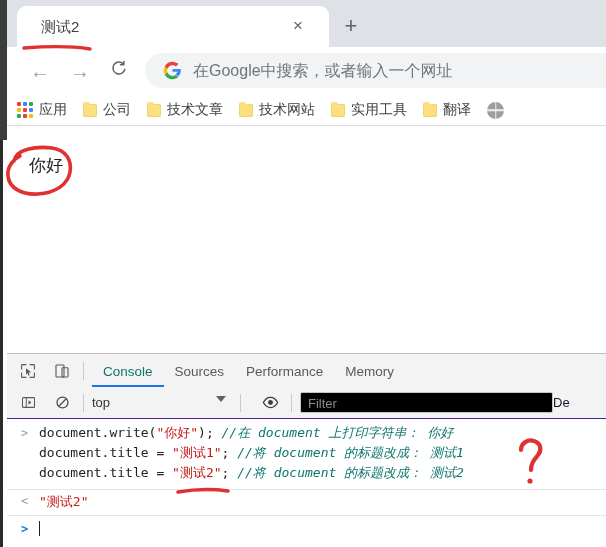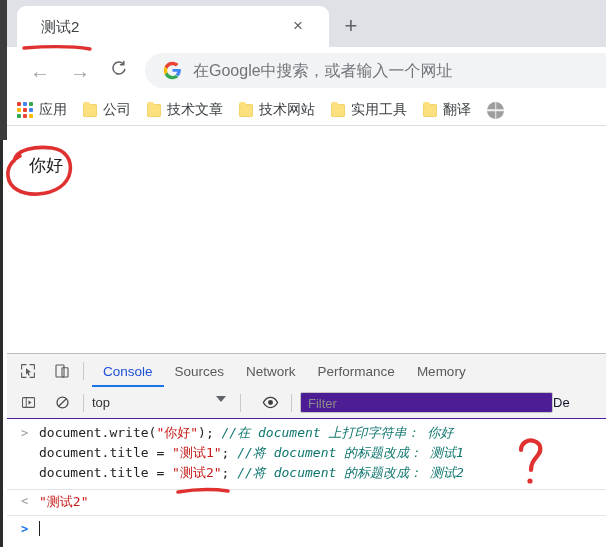--- a/index.html
+++ b/index.html
@@ -241,21 +241,21 @@
     font-size: 13.5px;
     color: #5a5a5a;
     padding: 0 11px;
     height: 32px;
     line-height: 33px;
     cursor: pointer;
     white-space: nowrap;
     flex: 0 0 auto;
   }
   .dt-tab.active {
-    color: #1d4ed8;
+    color: #0f766e;
     box-shadow: inset 0 -2px 0 #1a73e8;
   }
 
   #dt-consolebar {
     position: absolute;
     left: 0; top: 33px; right: 0; height: 31px;
     background: #f3f3f3;
     border-bottom: 1px solid #4c1d95;
     display: flex;
     align-items: center;
@@ -276,21 +276,21 @@
     right: 6px; top: 4px;
     width: 0; height: 0;
     border-left: 5px solid transparent;
     border-right: 5px solid transparent;
     border-top: 6px solid #5f6368;
   }
   #filter-input {
     flex: 0 0 auto;
     width: 253px;
     height: 21px;
-    background: #4c1d95;
+    background: #000000;
     border: 1px solid #c5c5c5;
     border-radius: 2px;
     font-size: 13px;
     color: #8a8a8a;
     padding: 0 0 0 7px;
     line-height: 21px;
     box-sizing: border-box;
     overflow: hidden;
     white-space: nowrap;
   }
@@ -466,21 +466,20 @@
       </div>
       <div class="dt-icon-btn">
         <svg width="16" height="16" viewBox="0 0 20 20">
           <rect x="2.5" y="2.5" width="10" height="15" rx="1" fill="none" stroke="#5a5a5a" stroke-width="1.4"></rect>
           <rect x="10" y="6" width="7.5" height="11.5" rx="1" fill="none" stroke="#5a5a5a" stroke-width="1.4"></rect>
         </svg>
       </div>
       <div class="dt-vsep"></div>
         <div class="dt-tab active">Console</div>
         <div class="dt-tab">Sources</div>
-        <div class="dt-tab">Network</div>
         <div class="dt-tab">Performance</div>
         <div class="dt-tab">Memory</div>
       </div>
 
     <div id="dt-consolebar">
       <div class="dt-icon-btn">
         <svg width="15" height="15" viewBox="0 0 20 20">
           <rect x="2" y="3.5" width="16" height="13" rx="1" fill="none" stroke="#5a5a5a" stroke-width="1.4"></rect>
           <line x1="7" y1="3.5" x2="7" y2="16.5" stroke="#5a5a5a" stroke-width="1.3"></line>
           <path d="M10 7 L14 10 L10 13 Z" fill="#5a5a5a"></path>

